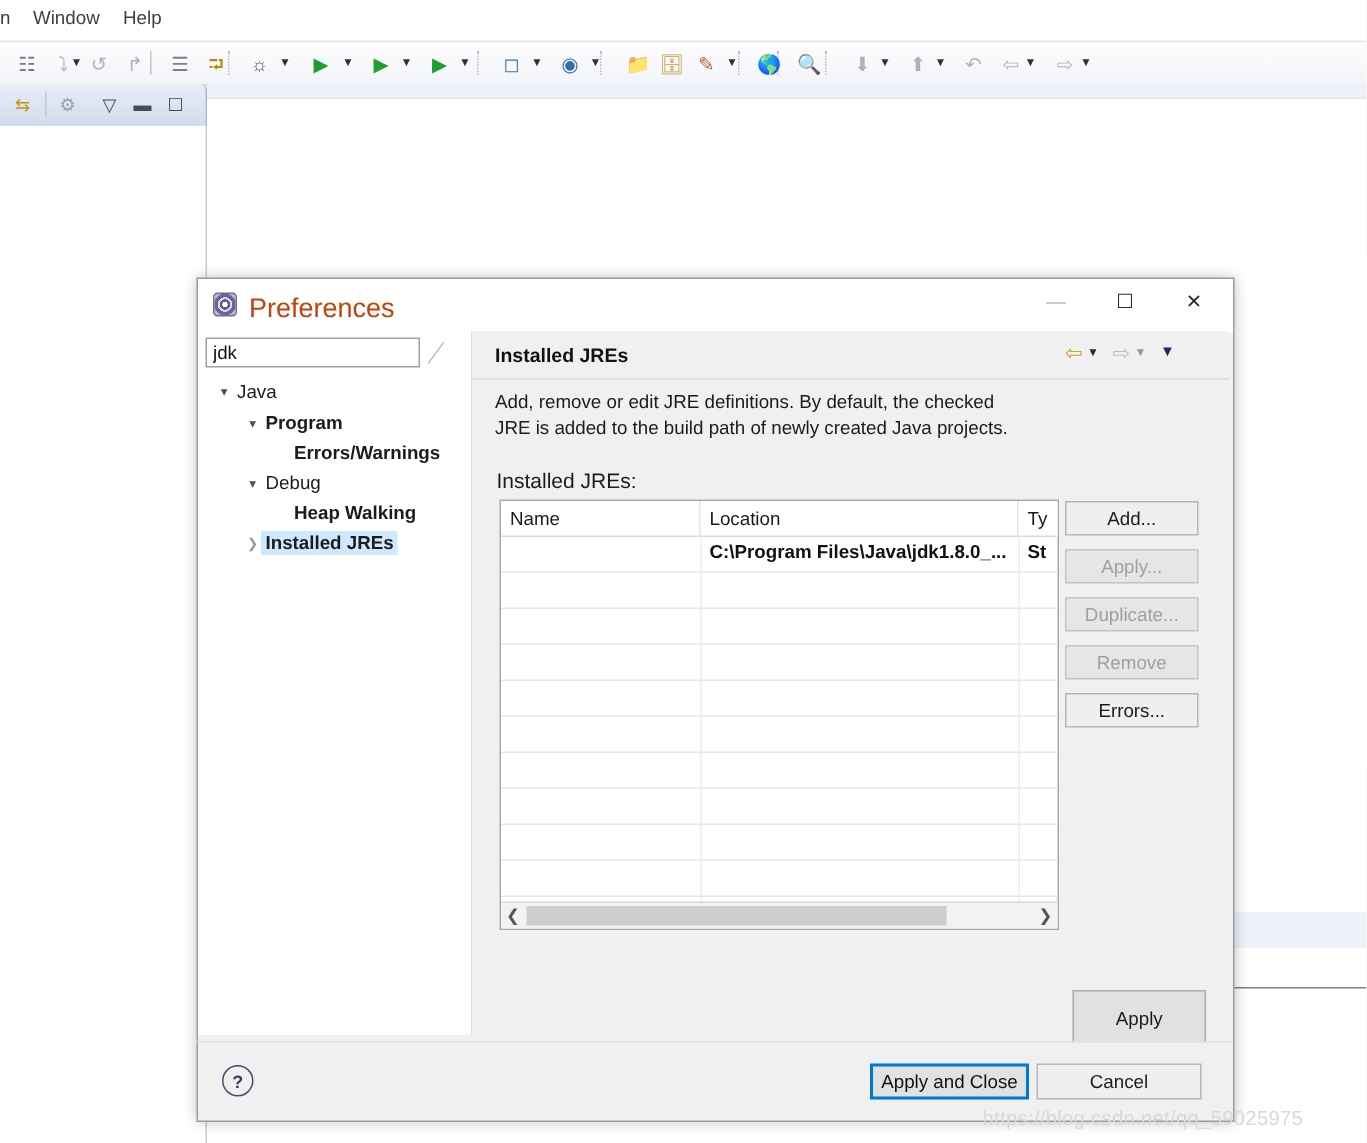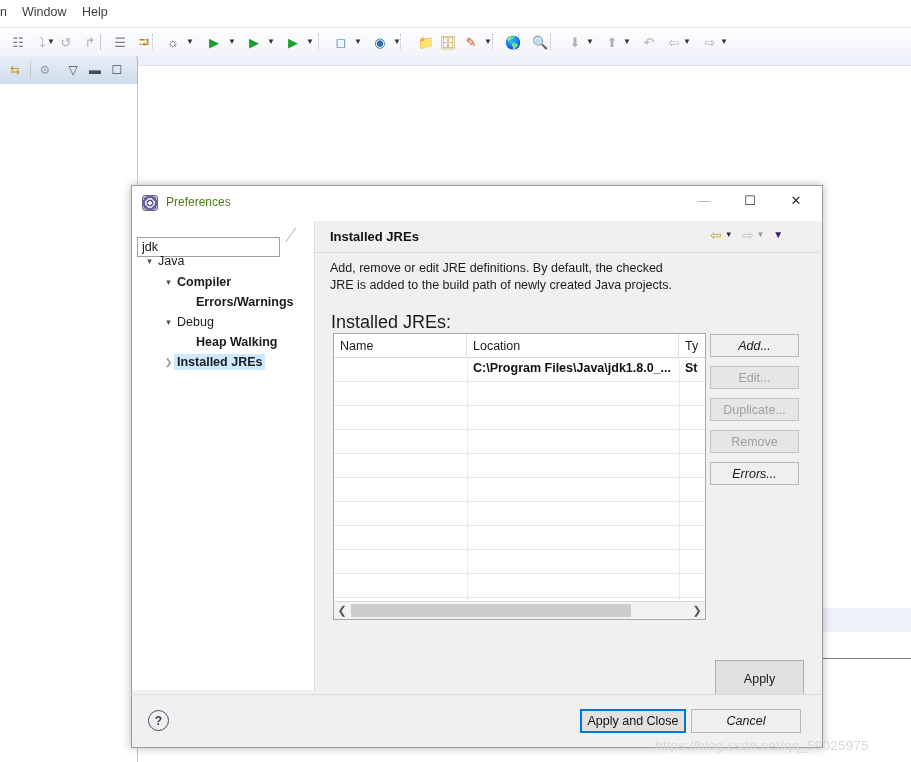--- a/index.html
+++ b/index.html
@@ -90,29 +90,29 @@
     background:#ffffff;
   }
   .dlg-icon{
     position:absolute;left:11px;top:10px;width:16px;height:16px;
     border-radius:3px;
     background:radial-gradient(circle at 50% 50%,#ffffff 0 17%,#5f5a8f 19% 34%,#d9d8e6 36% 48%,#6a6597 50% 72%,#bbb9cf 74% 100%);
     border:1px solid #6d6a92;
     box-sizing:border-box;
   }
   .dlg-title{
-    position:absolute;left:35px;top:10px;font-size:12px;color:#4d7c0f;
+    position:absolute;left:35px;top:10px;font-size:18px;color:#c2410c;
   }
   .wbtn{
     position:absolute;top:0;width:46px;height:31px;
     display:flex;align-items:center;justify-content:center;
     color:#2b2b2b;font-size:13px;
   }
   #search-input{
-    position:absolute;left:137px;top:237px;width:143px;height:20px;
+    position:absolute;left:137px;top:225px;width:143px;height:20px;
     box-sizing:border-box;
     border:1px solid #a0a0a0;background:#ffffff;
     font-family:"Liberation Sans", sans-serif;font-size:12.5px;color:#111;
     padding:0 20px 0 4px;outline:none;
   }
   .clear-ic{
     position:absolute;left:287px;top:229px;width:12px;height:12px;
     color:#b3b3b3;font-size:12px;line-height:12px;
     transform:skewX(-12deg);
   }
@@ -131,21 +131,21 @@
     position:absolute;left:198px;top:44px;font-size:13px;font-weight:bold;color:#111;
   }
   .navgroup{position:absolute;top:43px;display:flex;align-items:center;gap:3px;}
   .arrow-ic{font-size:14px;line-height:14px;}
   .caret{font-size:8px;line-height:8px;color:#2b2b2b;}
 
   .desc{
     position:absolute;left:330px;top:260px;width:345px;
     font-size:12.5px;line-height:17px;color:#1b1b1b;
   }
-  .sublabel{position:absolute;font-size:18px;color:#1b1b1b;text-align:right;}
+  .sublabel{position:absolute;font-size:14px;color:#1b1b1b;text-align:right;}
 
   
   .tablebox{
     position:absolute;left:333px;top:333px;width:373px;height:287px;
     border:1px solid #a8a8a8;background:#ffffff;box-sizing:border-box;padding-left:42px;
   }
   .thead{
     position:absolute;left:0;top:0;width:371px;height:23px;
     background:#ffffff;border-bottom:1px solid #d9d9d9;
   }
@@ -193,21 +193,21 @@
   }
 
   
   .btn{
     position:absolute;box-sizing:border-box;
     background:#e1e1e1;border:1px solid #adadad;
     font-family:"Liberation Sans", sans-serif;font-size:12.5px;color:#1b1b1b;
     display:flex;align-items:center;justify-content:center;
   }
   .btn.dis{color:#a0a0a0;border-color:#c4c4c4;background:#e6e6e6;}
-  .btn.plain{background:#efefef;border-color:#b6b6b6;font-style:italic;}
+  .btn.plain{background:#efefef;border-color:#b6b6b6;}
   .btn.def{
     background:#e1e1e1;border:2px solid #0078d7;color:#111;
   }
 
   .sep{
     position:absolute;left:131px;width:690px;height:1px;background:#dcdcdc;
   }
   .help-ic{
     position:absolute;left:148px;top:710px;width:19px;height:19px;
     border:1.4px solid #4a4a6a;border-radius:50%;
@@ -310,21 +310,21 @@
 
 <input id="search-input" value="jdk" placeholder="type filter text" style="">
 <span class="clear-ic">╱</span>
 
 <div class="tree-item" style="left:143px;top:252px">
   <span class="tw">▾</span>
   <span class="tlabel">Java</span>
 </div>
 <div class="tree-item" style="left:162px;top:273px">
   <span class="tw">▾</span>
-  <span class="tlabel b">Compiler</span>
+  <span class="tlabel b">Program</span>
 </div>
 <div class="tree-item" style="left:196px;top:293px">
   <span class="tlabel b">Errors/Warnings</span>
 </div>
 <div class="tree-item" style="left:162px;top:313px">
   <span class="tw">▾</span>
   <span class="tlabel">Debug</span>
 </div>
 <div class="tree-item" style="left:196px;top:333px">
   <span class="tlabel b">Heap Walking</span>
@@ -376,21 +376,21 @@
   <div class="rowline" style="top:263px"></div>
 
   <div class="hscroll">
     <span class="hsb-arrow" style="left:0">❮</span>
     <span class="hsb-arrow" style="right:0">❯</span>
     <span class="hsb-thumb"></span>
   </div>
 </div>
 
 <div class="btn plain" style="left:710px;top:334px;width:89px;height:23px">Add...</div>
-<div class="btn dis" style="left:710px;top:366px;width:89px;height:23px">Edit...</div>
+<div class="btn dis" style="left:710px;top:366px;width:89px;height:23px">Apply...</div>
 <div class="btn dis" style="left:710px;top:398px;width:89px;height:23px">Duplicate...</div>
 <div class="btn dis" style="left:710px;top:430px;width:89px;height:23px">Remove</div>
 <div class="btn plain" style="left:710px;top:462px;width:89px;height:23px">Errors...</div>
 
 <div class="btn" style="left:715px;top:660px;width:89px;height:37px">Apply</div>
 
 <div class="sep" style="top:694px"></div>
 <div style="position:absolute;left:132px;top:695px;width:688px;height:50px;background:#f0f0f0;"></div>
 <div class="help-ic">?</div>
 <div class="btn def" style="left:580px;top:709px;width:106px;height:24px">Apply and Close</div>

